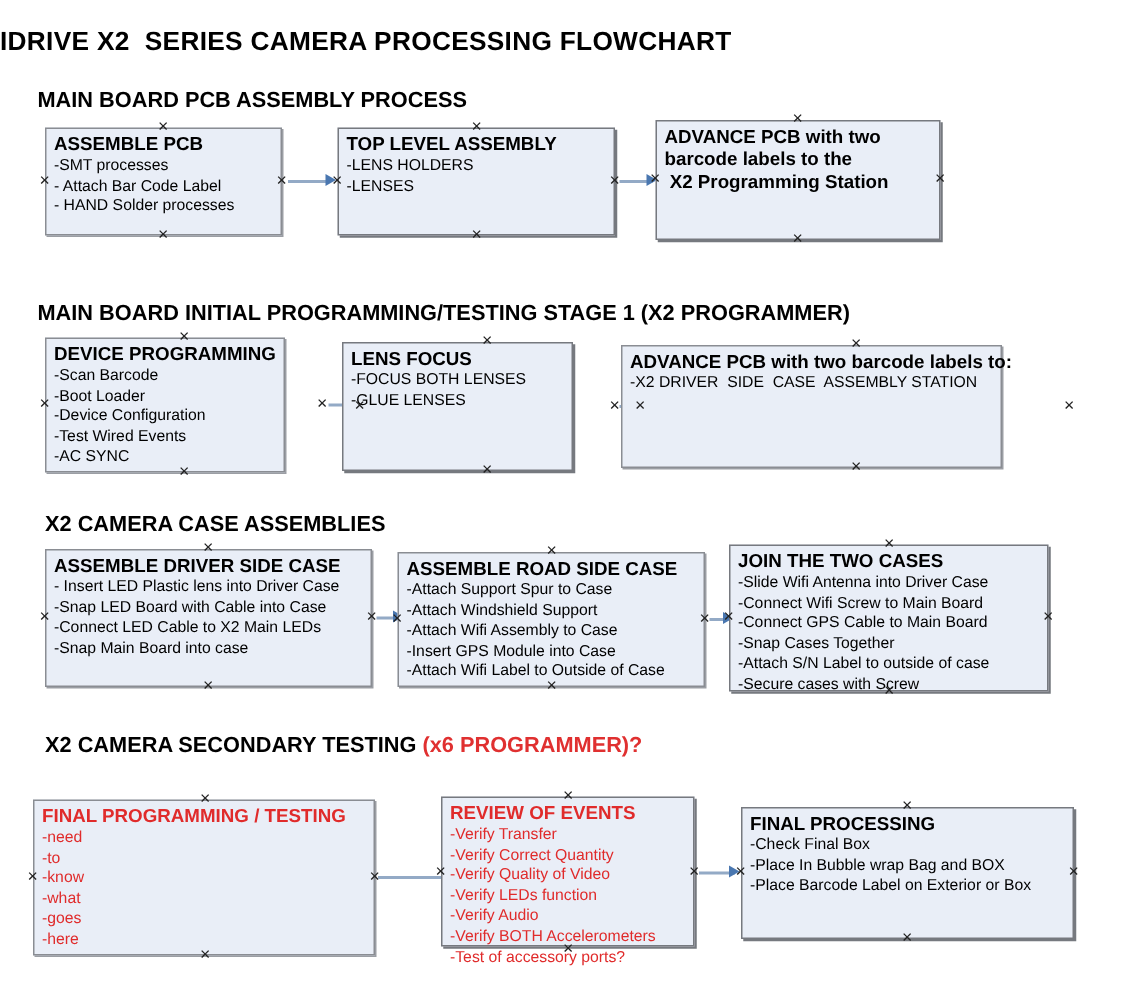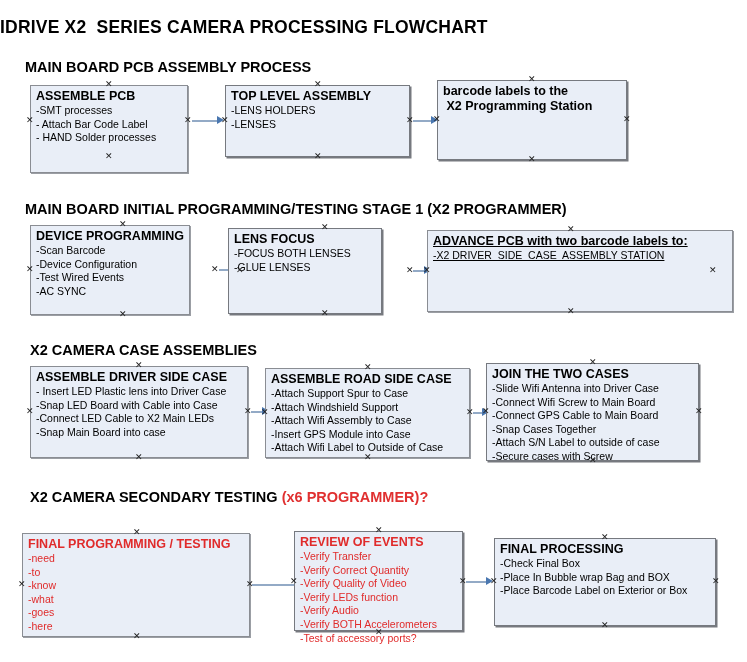--- a/index.html
+++ b/index.html
@@ -104,21 +104,21 @@
 </style>
 </head>
 <body>
 
 <div id="page">
 
   <div class="doc-title">IDRIVE X2  SERIES CAMERA PROCESSING FLOWCHART</div>
 
   <div class="section-head" style="left:25px; top:59px;">MAIN BOARD PCB ASSEMBLY PROCESS</div>
 
-  <div class="node" style="left:30px; top:85px; width:158px; height:88px;">
+  <div class="node" style="left:30px; top:85px; width:158px; height:72px;">
     <div class="title">ASSEMBLE PCB</div>
     <div class="line">-SMT processes</div>
     <div class="line">- Attach Bar Code Label</div>
     <div class="line">- HAND Solder processes</div>
   </div>
   <div class="handle" style="left:105px; top:81px;"></div>
   <div class="handle" style="left:105px; top:153px;"></div>
   <div class="handle" style="left:26px; top:117px;"></div>
   <div class="handle" style="left:184px; top:117px;"></div>
 
@@ -132,33 +132,35 @@
   </div>
   <div class="handle" style="left:314px; top:81px;"></div>
   <div class="handle" style="left:314px; top:153px;"></div>
   <div class="handle" style="left:221px; top:117px;"></div>
   <div class="handle" style="left:406px; top:117px;"></div>
 
   <div class="conn" style="left:413px; top:120px; width:22px;"></div>
   <div class="arrow" style="left:431px; top:116px;"></div>
 
   <div class="node thickborder" style="left:437px; top:80px; width:190px; height:80px;">
+    <div class="title">ADVANCE PCB with two</div>
     <div class="title">barcode labels to the</div>
     <div class="title"> X2 Programming Station</div>
   </div>
   <div class="handle" style="left:528px; top:76px;"></div>
   <div class="handle" style="left:528px; top:156px;"></div>
   <div class="handle" style="left:433px; top:116px;"></div>
   <div class="handle" style="left:623px; top:116px;"></div>
 
   <div class="section-head" style="left:25px; top:201px;">MAIN BOARD INITIAL PROGRAMMING/TESTING STAGE 1 (X2 PROGRAMMER)</div>
 
   <div class="node" style="left:30px; top:225px; width:160px; height:90px;">
     <div class="title">DEVICE PROGRAMMING</div>
     <div class="line">-Scan Barcode</div>
+    <div class="line">-Boot Loader</div>
     <div class="line">-Device Configuration</div>
     <div class="line">-Test Wired Events</div>
     <div class="line">-AC SYNC</div>
   </div>
   <div class="handle" style="left:119px; top:221px;"></div>
   <div class="handle" style="left:119px; top:311px;"></div>
   <div class="handle" style="left:26px; top:266px;"></div>
   <div class="handle" style="left:211px; top:266px;"></div>
 
   <div class="conn" style="left:219px; top:269px; width:17px;"></div>
@@ -170,21 +172,21 @@
     <div class="line">-GLUE LENSES</div>
   </div>
   <div class="handle" style="left:321px; top:224px;"></div>
   <div class="handle" style="left:321px; top:310px;"></div>
   <div class="handle" style="left:236px; top:267px;"></div>
   <div class="handle" style="left:406px; top:267px;"></div>
 
   <div class="conn" style="left:413px; top:270px; width:15px;"></div>
   <div class="arrow" style="left:424px; top:266px;"></div>
 
-  <div class="node" style="left:427px; top:230px; width:306px; height:82px;text-decoration:underline;">
+  <div class="node" style="left:414px; top:230px; width:254px; height:82px;">
     <div class="title">ADVANCE PCB with two barcode labels to:</div>
     <div class="line">-X2 DRIVER  SIDE  CASE  ASSEMBLY STATION</div>
   </div>
   <div class="handle" style="left:567px; top:226px;"></div>
   <div class="handle" style="left:567px; top:308px;"></div>
   <div class="handle" style="left:423px; top:267px;"></div>
   <div class="handle" style="left:709px; top:267px;"></div>
 
   <div class="section-head" style="left:30px; top:342px;">X2 CAMERA CASE ASSEMBLIES</div>
 

